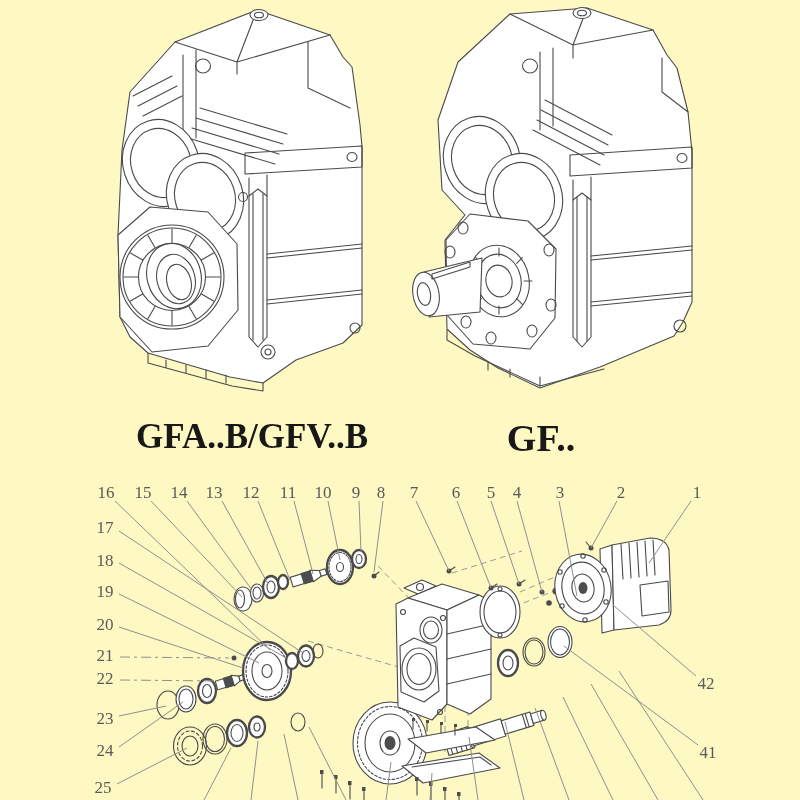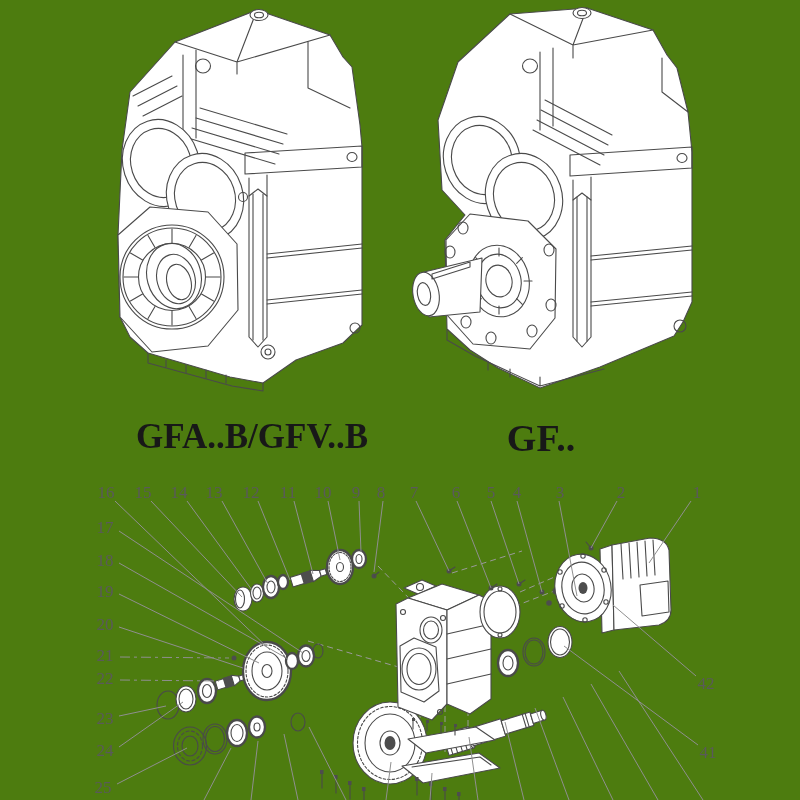--- a/index.html
+++ b/index.html
@@ -1,16 +1,16 @@
 <!DOCTYPE html>
 <html><head>
 <meta charset="utf-8">
 <style>
   html,body{margin:0;padding:0;background:#fff;}
-  .page{position:relative;width:800px;height:800px;background:#4d7c0f;overflow:hidden;
+  .page{position:relative;width:800px;height:800px;background:#fef9c3;overflow:hidden;
         font-family:"Liberation Serif","DejaVu Serif",serif;}
   svg{display:block}
   .ln{stroke:#4a4a4a;stroke-width:1.1;fill:none;stroke-linejoin:round;stroke-linecap:round}
   .lnw{stroke:#4a4a4a;stroke-width:1.1;fill:#ffffff;stroke-linejoin:round;stroke-linecap:round}
   .thk{stroke-width:2.3}
   .dkfill{fill:#4d4d4d;stroke:none}
   .leader{stroke:#8f8f8f;stroke-width:1;fill:none}
   .dashleader{stroke-dasharray:10 4 3 4}
   .dash{stroke:#9a9a9a;stroke-width:1;fill:none;stroke-dasharray:6 4}
   .callout{font-family:"Liberation Serif","DejaVu Serif",serif;font-size:17px;fill:#5a5a5a;text-anchor:middle}

